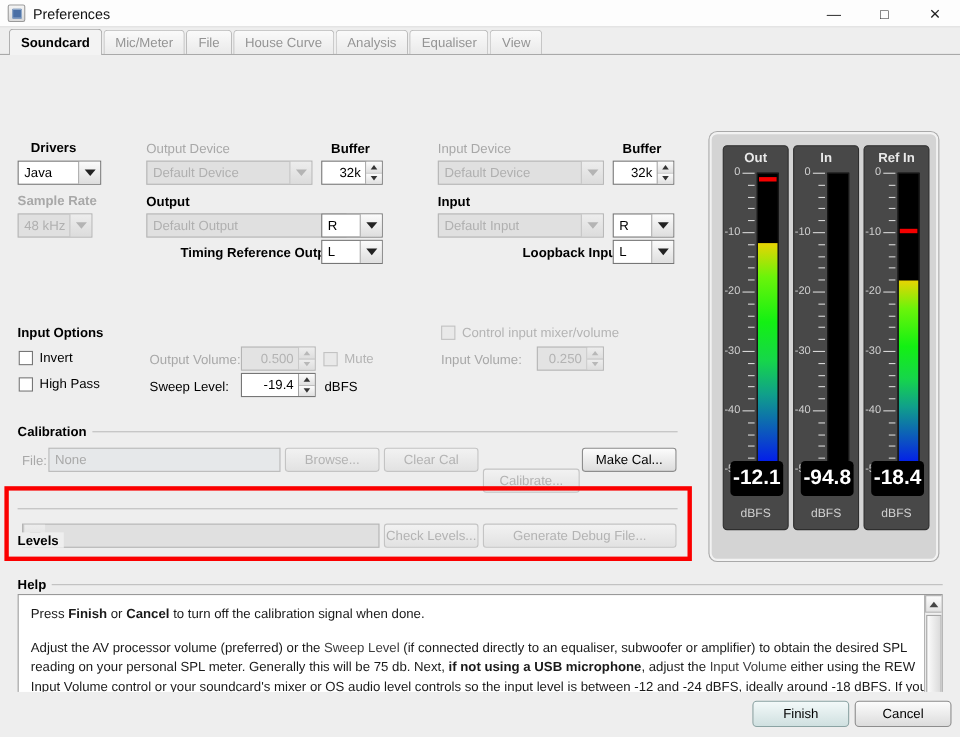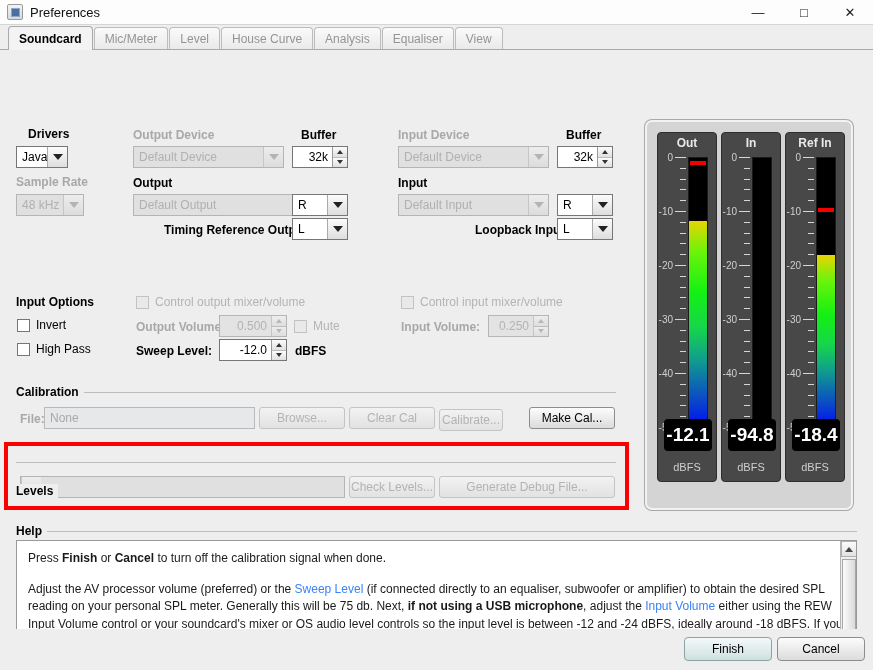--- a/index.html
+++ b/index.html
@@ -46,21 +46,21 @@
   }
   .tab.active {
     color:#000; font-weight:bold; height:24px;
     background:#f3f3f3; border-color:#a9a9a9;
     position:relative; z-index:2; margin-bottom:-1px;
   }
 
   
   #content { position:relative; width:873px; height:604px; background:#eeeeee; }
 
-  .lbl { font-size:12px; color:#000; position:absolute; white-space:nowrap;font-weight:bold; }
+  .lbl { font-size:12px; color:#000; position:absolute; white-space:nowrap; }
   .lbl.dim { color:#a8a8a8; }
   .lbl.b { font-weight:bold; }
 
   
   .combo {
     position:absolute; height:22px; display:flex; align-items:center;
     background:#ffffff; border:1px solid #767676; font-size:12px;
   }
   .combo .ctext { flex:1; padding-left:5px; overflow:hidden; white-space:nowrap; }
   .combo .arrow {
@@ -148,21 +148,21 @@
   .m-unit { position:absolute; bottom:8px; width:100%; text-align:center;
             color:#cfcfcf; font-size:11px; }
 
   
   #help-box {
     position:absolute; background:#fff; border:1px solid #999; overflow:hidden;
   }
   #help-text { padding:9px 11px 0 11px; font-size:12px; line-height:17.5px; color:#1a1a1a; }
   #help-text p { margin:0 0 13px 0; }
   #help-text b { font-weight:bold; }
-  .link { color:#3b82f6;text-align:right; }
+  .link { color:#404040;text-align:right; }
   .vscroll { position:absolute; right:0; top:0; width:16px; height:100%;
              background:#f0f0f0; border-left:1px solid #b4b4b4; }
   .sarrow { position:absolute; left:0; width:16px; height:16px;
             background:linear-gradient(#fbfbfb,#e2e2e2); border:1px solid #b0b0b0;
             display:flex; align-items:center; justify-content:center; }
   .sarrow.top { top:0; } .sarrow.bot { bottom:0; }
   .sarrow.top:before{content:"";border-left:4px solid transparent;border-right:4px solid transparent;border-bottom:5px solid #444;}
   .sarrow.bot:before{content:"";border-left:4px solid transparent;border-right:4px solid transparent;border-top:5px solid #444;}
   .sthumb { position:absolute; left:1px; width:14px;
             background:linear-gradient(to right,#fcfcfc,#dadada); border:1px solid #a6a6a6; }
@@ -184,31 +184,31 @@
   <div class="wbtns">
     <div class="wbtn">—</div>
     <div class="wbtn">□</div>
     <div class="wbtn close">✕</div>
   </div>
 </div>
 
 <div id="tabstrip">
   <div class="tab active">Soundcard</div>
   <div class="tab">Mic/Meter</div>
-  <div class="tab">Level</div>
+  <div class="tab">File</div>
   <div class="tab">House Curve</div>
   <div class="tab">Analysis</div>
   <div class="tab">Equaliser</div>
   <div class="tab">View</div>
 </div>
 
 <div id="content">
 
   <div class="lbl b" style="left:28px; top:77px;">Drivers</div>
-  <div class="combo" style="left:16px; top:96px; width:52px;">
+  <div class="combo" style="left:16px; top:96px; width:76px;">
     <span class="ctext">Java</span>
     <span class="arrow"></span>
   </div>
   <div class="lbl dim b" style="left:16px; top:125px;">Sample Rate</div>
   <div class="combo dis" style="left:16px; top:144px; width:68px;">
     <span class="ctext">48 kHz</span>
     <span class="arrow"></span>
   </div>
 
   <div class="lbl dim" style="left:133px; top:78px;">Output Device</div>
@@ -272,39 +272,35 @@
   <div class="lbl b" style="left:16px; top:245px;">Input Options</div>
   <div class="cb" style="left:17px; top:268px;">
     <span class="box"></span>
     <span class="cbl">Invert</span>
   </div>
   <div class="cb" style="left:17px; top:292px;">
     <span class="box"></span>
     <span class="cbl">High Pass</span>
   </div>
 
-  <div class="cb dis" style="left:136px; top:245px;">
-    <span class="box"></span>
-    <span class="cbl">Control output mixer/volume</span>
-  </div>
   <div class="lbl dim" style="left:136px; top:270px;">Output Volume:</div>
   <div class="spin dis" style="left:219px; top:265px; width:68px;">
     <span class="sval">0.500</span>
     <span class="sbtns">
       <span class="sb up"></span>
       <span class="sb dn"></span>
     </span>
   </div>
   <div class="cb dis" style="left:294px; top:269px;">
     <span class="box"></span>
     <span class="cbl">Mute</span>
   </div>
   <div class="lbl" style="left:136px; top:294px;">Sweep Level:</div>
   <div class="spin" style="left:219px; top:289px; width:68px;">
-    <span class="sval">-12.0</span>
+    <span class="sval">-19.4</span>
     <span class="sbtns">
       <span class="sb up"></span>
       <span class="sb dn"></span>
     </span>
   </div>
   <div class="lbl" style="left:295px; top:294px;">dBFS</div>
 
   <div class="cb dis" style="left:401px; top:245px;">
     <span class="box"></span>
     <span class="cbl">Control input mixer/volume</span>
@@ -317,21 +313,21 @@
       <span class="sb dn"></span>
     </span>
   </div>
 
   <div class="grp-title" style="left:16px; top:335px;">Calibration</div>
   <div class="grp-line" style="left:16px; top:342px; width:600px;"></div>
   <div class="lbl dim" style="left:20px; top:362px;">File:</div>
   <div class="tf" style="left:44px; top:357px; width:211px;">None</div>
   <div class="btn dis" style="left:259px; top:357px; width:86px;">Browse...</div>
   <div class="btn dis" style="left:349px; top:357px; width:86px;">Clear Cal</div>
-  <div class="btn dis" style="left:439px; top:359px; width:64px;">Calibrate...</div>
+  <div class="btn dis" style="left:439px; top:376px; width:88px;">Calibrate...</div>
   <div class="btn" style="left:529px; top:357px; width:86px;">Make Cal...</div>
 
   <div id="levels-highlight" style="left:4px; top:392px; width:625px; height:68px;"></div>
   <div class="grp-title" style="left:16px; top:405px;margin-top:29px;">Levels</div>
   <div class="grp-line" style="left:16px; top:412px; width:600px;"></div>
   <div class="combo dis" style="left:20px; top:426px; width:325px;">
     <span class="arrow"></span>
   </div>
   <div class="btn dis" style="left:349px; top:426px; width:86px;">Check Levels...</div>
   <div class="btn dis" style="left:439px; top:426px; width:176px;">Generate Debug File...</div>

